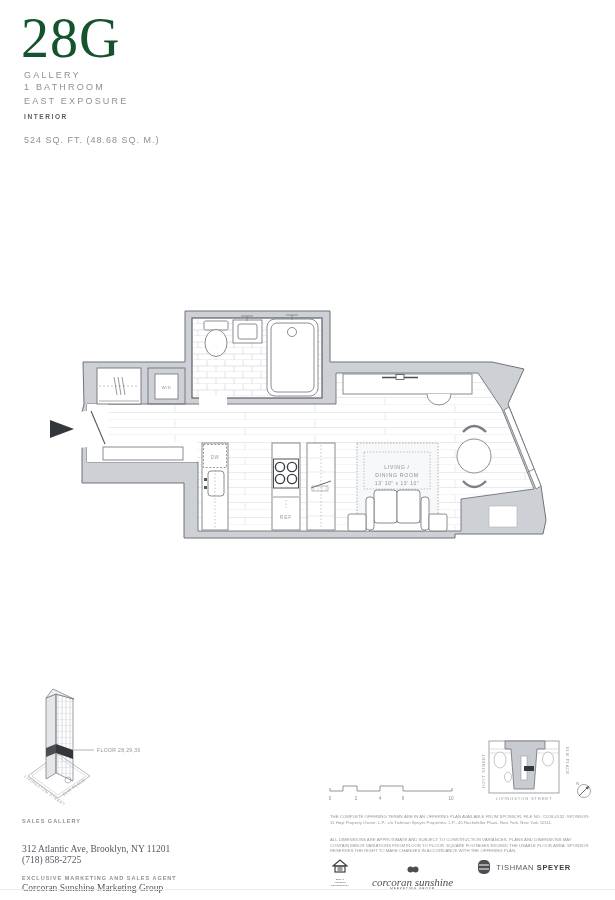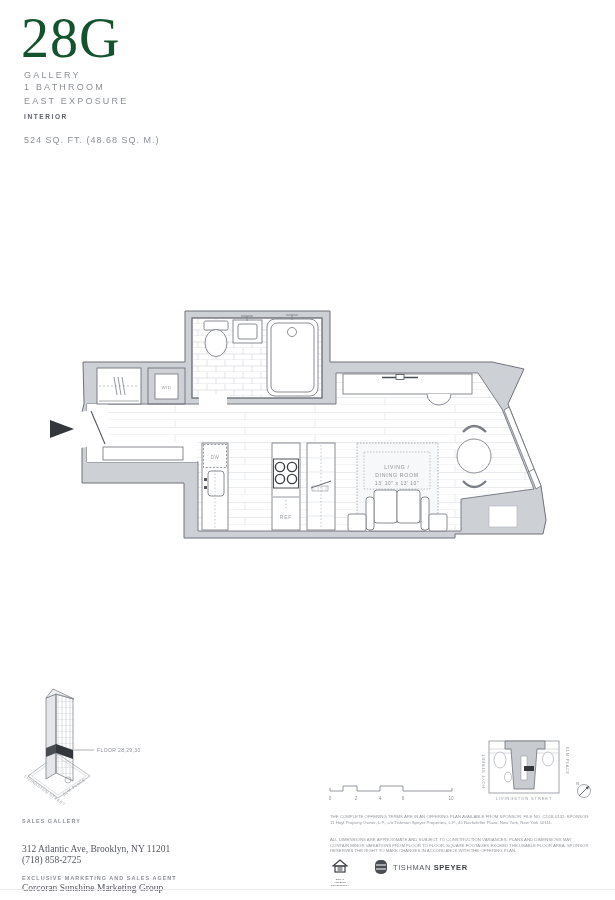--- a/index.html
+++ b/index.html
@@ -251,20 +251,28 @@
 
 <div class="abs logo-row" style="left:330px;top:859px;">
   <div style="width:20px;text-align:center;">
     <svg width="16" height="15" viewBox="0 0 16 15">
       <polygon points="1,7 8,1 15,7" fill="none" stroke="#3c3f44" stroke-width="1.2"></polygon>
       <rect x="3" y="7" width="10" height="6" fill="none" stroke="#3c3f44" stroke-width="1.2"></rect>
       <path d="M5.5,9 H10.5 M5.5,11 H10.5" stroke="#3c3f44" stroke-width="1.1"></path>
     </svg>
     <div class="eh-cap">EQUAL HOUSING OPPORTUNITY</div>
   </div>
+  <div style="margin-left:22px;text-align:center;">
+    <svg width="14" height="7" viewBox="0 0 14 7">
+      <circle cx="4.5" cy="3.5" r="3" fill="#4a4d52"></circle>
+        <circle cx="9.5" cy="3.5" r="3" fill="#4a4d52"></circle>
+    </svg>
+    <div class="cs-script">corcoran sunshine</div>
+    <div class="cs-cap">MARKETING GROUP</div>
+  </div>
   <div style="margin-left:24px;display:flex;align-items:center;">
     <svg width="14" height="16" viewBox="0 0 14 16">
       <rect x="1" y="1" width="12" height="14" rx="5" fill="#4a4d52"></rect>
       <path d="M2,6 H12 M2,10 H12" stroke="#ffffff" stroke-width="1.2"></path>
     </svg>
     <div class="ts-text" style="margin-left:5px;">
       <span>TISHMAN</span><span> </span><b>SPEYER</b>
     </div>
   </div>
 </div>

